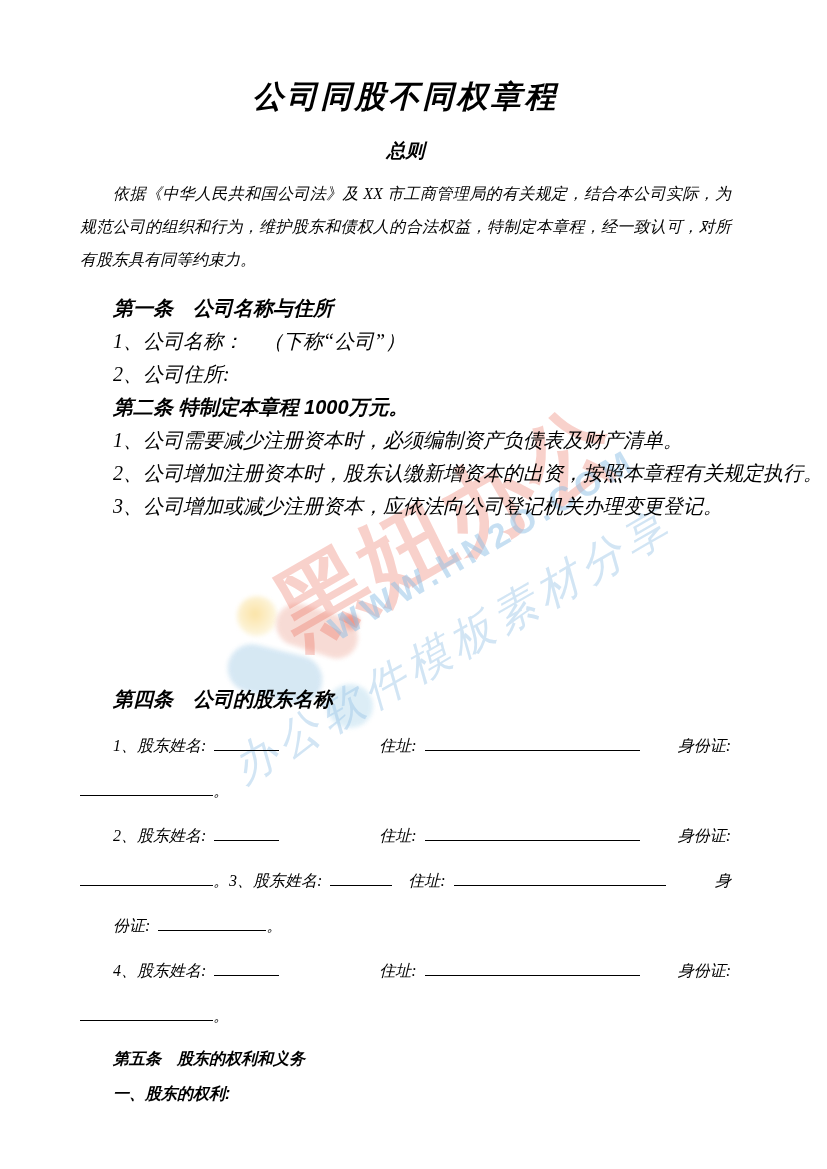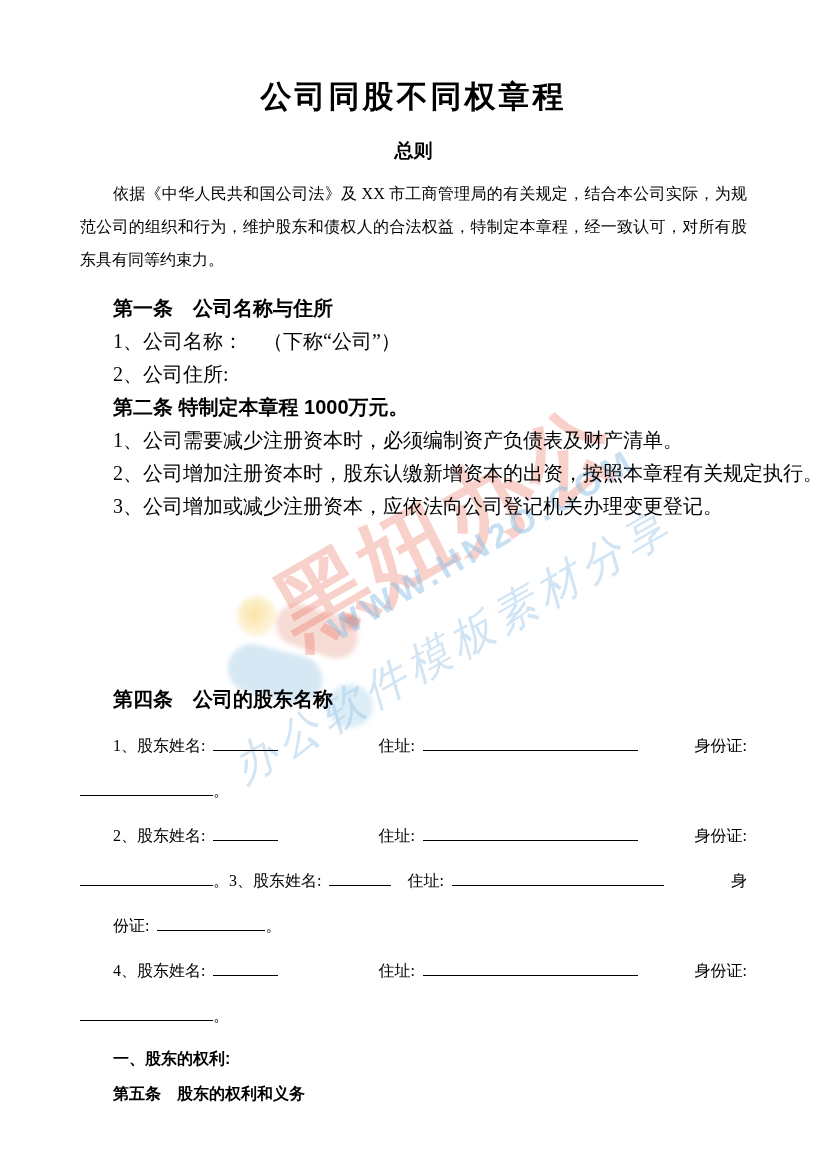--- a/index.html
+++ b/index.html
@@ -1,21 +1,21 @@
 <!DOCTYPE html>
 <html><head>
 <meta charset="utf-8">
 <style>
   html,body { margin:0; padding:0; background:#ffffff; }
   .page {
     position:relative; width:827px; height:1169px; margin:0 auto;
     background:#ffffff; overflow:hidden; color:#000;
     font-family:"Liberation Serif","DejaVu Serif",serif;
   }
-  .content { position:absolute; left:80px; right:80px; top:0; z-index:2; }
+  .content { position:absolute; left:80px; right:96px; top:0; z-index:2;font-style:italic; }
 
   .doc-title {
     margin-top:76px; text-align:center; font-size:31px; font-weight:bold;
     letter-spacing:3px; font-family:"Liberation Sans","DejaVu Sans",sans-serif;
   }
   .doc-subtitle {
     margin-top:20px; text-align:center; font-size:19px; font-weight:bold;
     font-family:"Liberation Sans","DejaVu Sans",sans-serif;
   }
   .intro {
@@ -164,19 +164,19 @@
       <span class="ul w65 ml8"></span>
       <span class="ml100">住址:</span>
       <span class="ul w215 ml8"></span>
       <span class="mla">身份证:</span>
     </div>
     <div class="sh-line">
       <span class="ul w133"></span>
       <span>。</span>
     </div>
 
+    <div class="h5line indent bold">第五条　股东的权利和义务</div>
     <div class="h5line indent bold">一、股东的权利:</div>
-    <div class="h5line indent bold">第五条　股东的权利和义务</div>
 
   </div>
 
 
 </div>
 
 </body></html>

